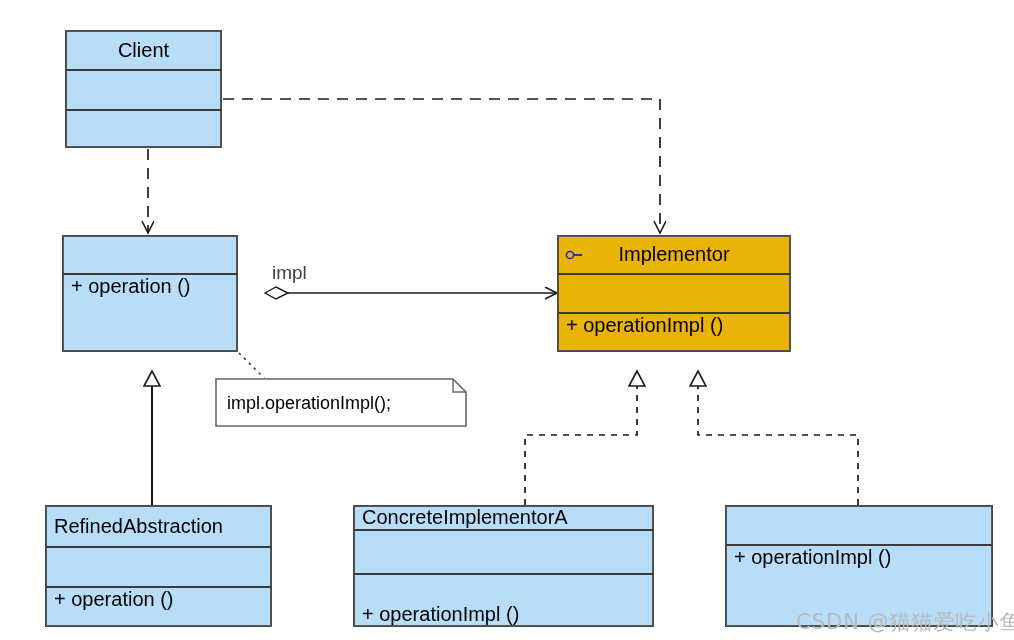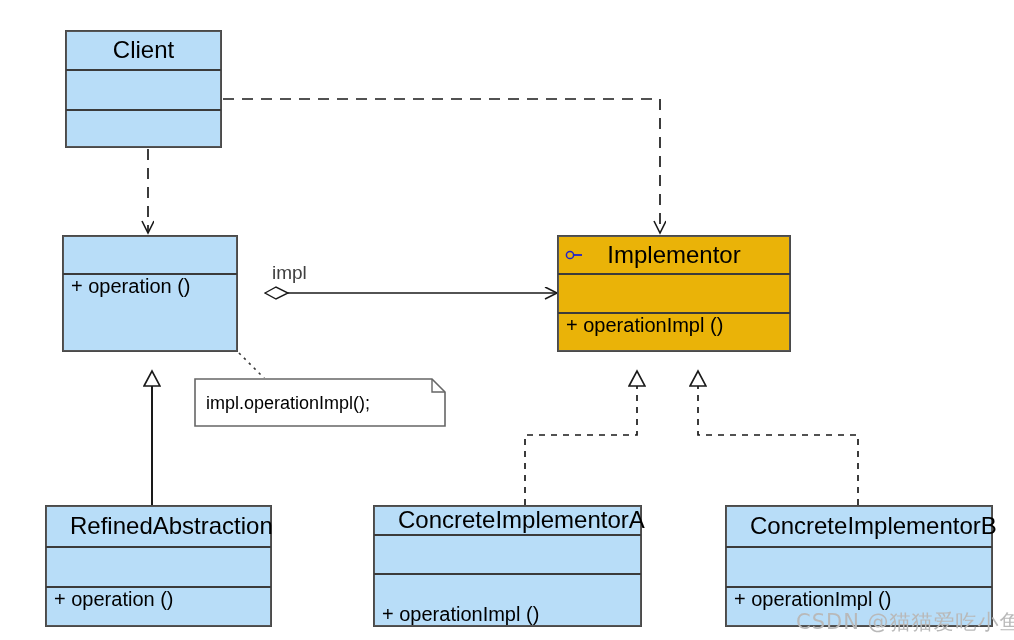--- a/index.html
+++ b/index.html
@@ -42,27 +42,27 @@
   }
   .row {
     box-sizing: border-box;
     position: relative;
   }
   .row-name {
     display: flex;
     align-items: center;
     justify-content: center;
     border-bottom: 2px solid #3b3b3b;
-    font-size: 24px;
+    font-size: 20px;
     color: #000;
     white-space: nowrap;
   }
   .row-name.left {
     justify-content: flex-start;
-    padding-left: 24px;
+    padding-left: 8px;
   }
   .row-attrs {
     border-bottom: 2px solid #3b3b3b;
   }
   .row-ops {
     display: flex;
     font-size: 20px;
     color: #000;
     padding-left: 8px;
     white-space: nowrap;
@@ -183,41 +183,38 @@
   <div class="uml-class" style="left:45px; top:505px; width:227px; height:122px;">
     <div class="row row-name left" style="height:42px;">
       <span>RefinedAbstraction</span>
     </div>
     <div class="row row-attrs" style="height:40px;"></div>
     <div class="row row-ops" style="height:38px;">
       <span>+ operation ()</span>
     </div>
   </div>
 
-  <div class="uml-class" style="left:373px; top:505px; width:269px; height:122px;gap:28px;">
+  <div class="uml-class" style="left:353px; top:505px; width:301px; height:122px;gap:28px;">
     <div class="row row-name left" style="height:42px;">
       <span>ConcreteImplementorA</span>
     </div>
     <div class="row row-attrs" style="height:40px;"></div>
     <div class="row row-ops" style="height:38px;">
       <span>+ operationImpl ()</span>
     </div>
   </div>
 
   <div class="uml-class" style="left:725px; top:505px; width:268px; height:122px;">
-    <div class="row row-name left" style="height:42px;">
-      <span>ConcreteImplementorB</span>
-    </div>
     <div class="row row-attrs" style="height:40px;"></div>
     <div class="row row-ops" style="height:38px;">
       <span>+ operationImpl ()</span>
     </div>
   </div>
 
-  <div class="note" style="left:194px; top:378px; width:252px; height:49px;">
+  <div class="note" style="left:215px; top:378px; width:252px; height:49px;">
     <svg width="252" height="49" viewBox="0 0 252 49" xmlns="http://www.w3.org/2000/svg" style="position:absolute; left:0; top:0;">
       <path d="M1,1 L238,1 L251,14 L251,48 L1,48 Z" fill="#ffffff" stroke="#666666" stroke-width="1.6"></path>
       <path d="M238,1 L238,14 L251,14" fill="none" stroke="#666666" stroke-width="1.4"></path>
     </svg>
     <span class="note-text">impl.operationImpl();</span>
   </div>
 
   <span class="edge-label" style="left:272px; top:262px;">impl</span>
 
   <span class="watermark" style="left:796px; top:608px;">CSDN @猫猫爱吃小鱼粮</span>

